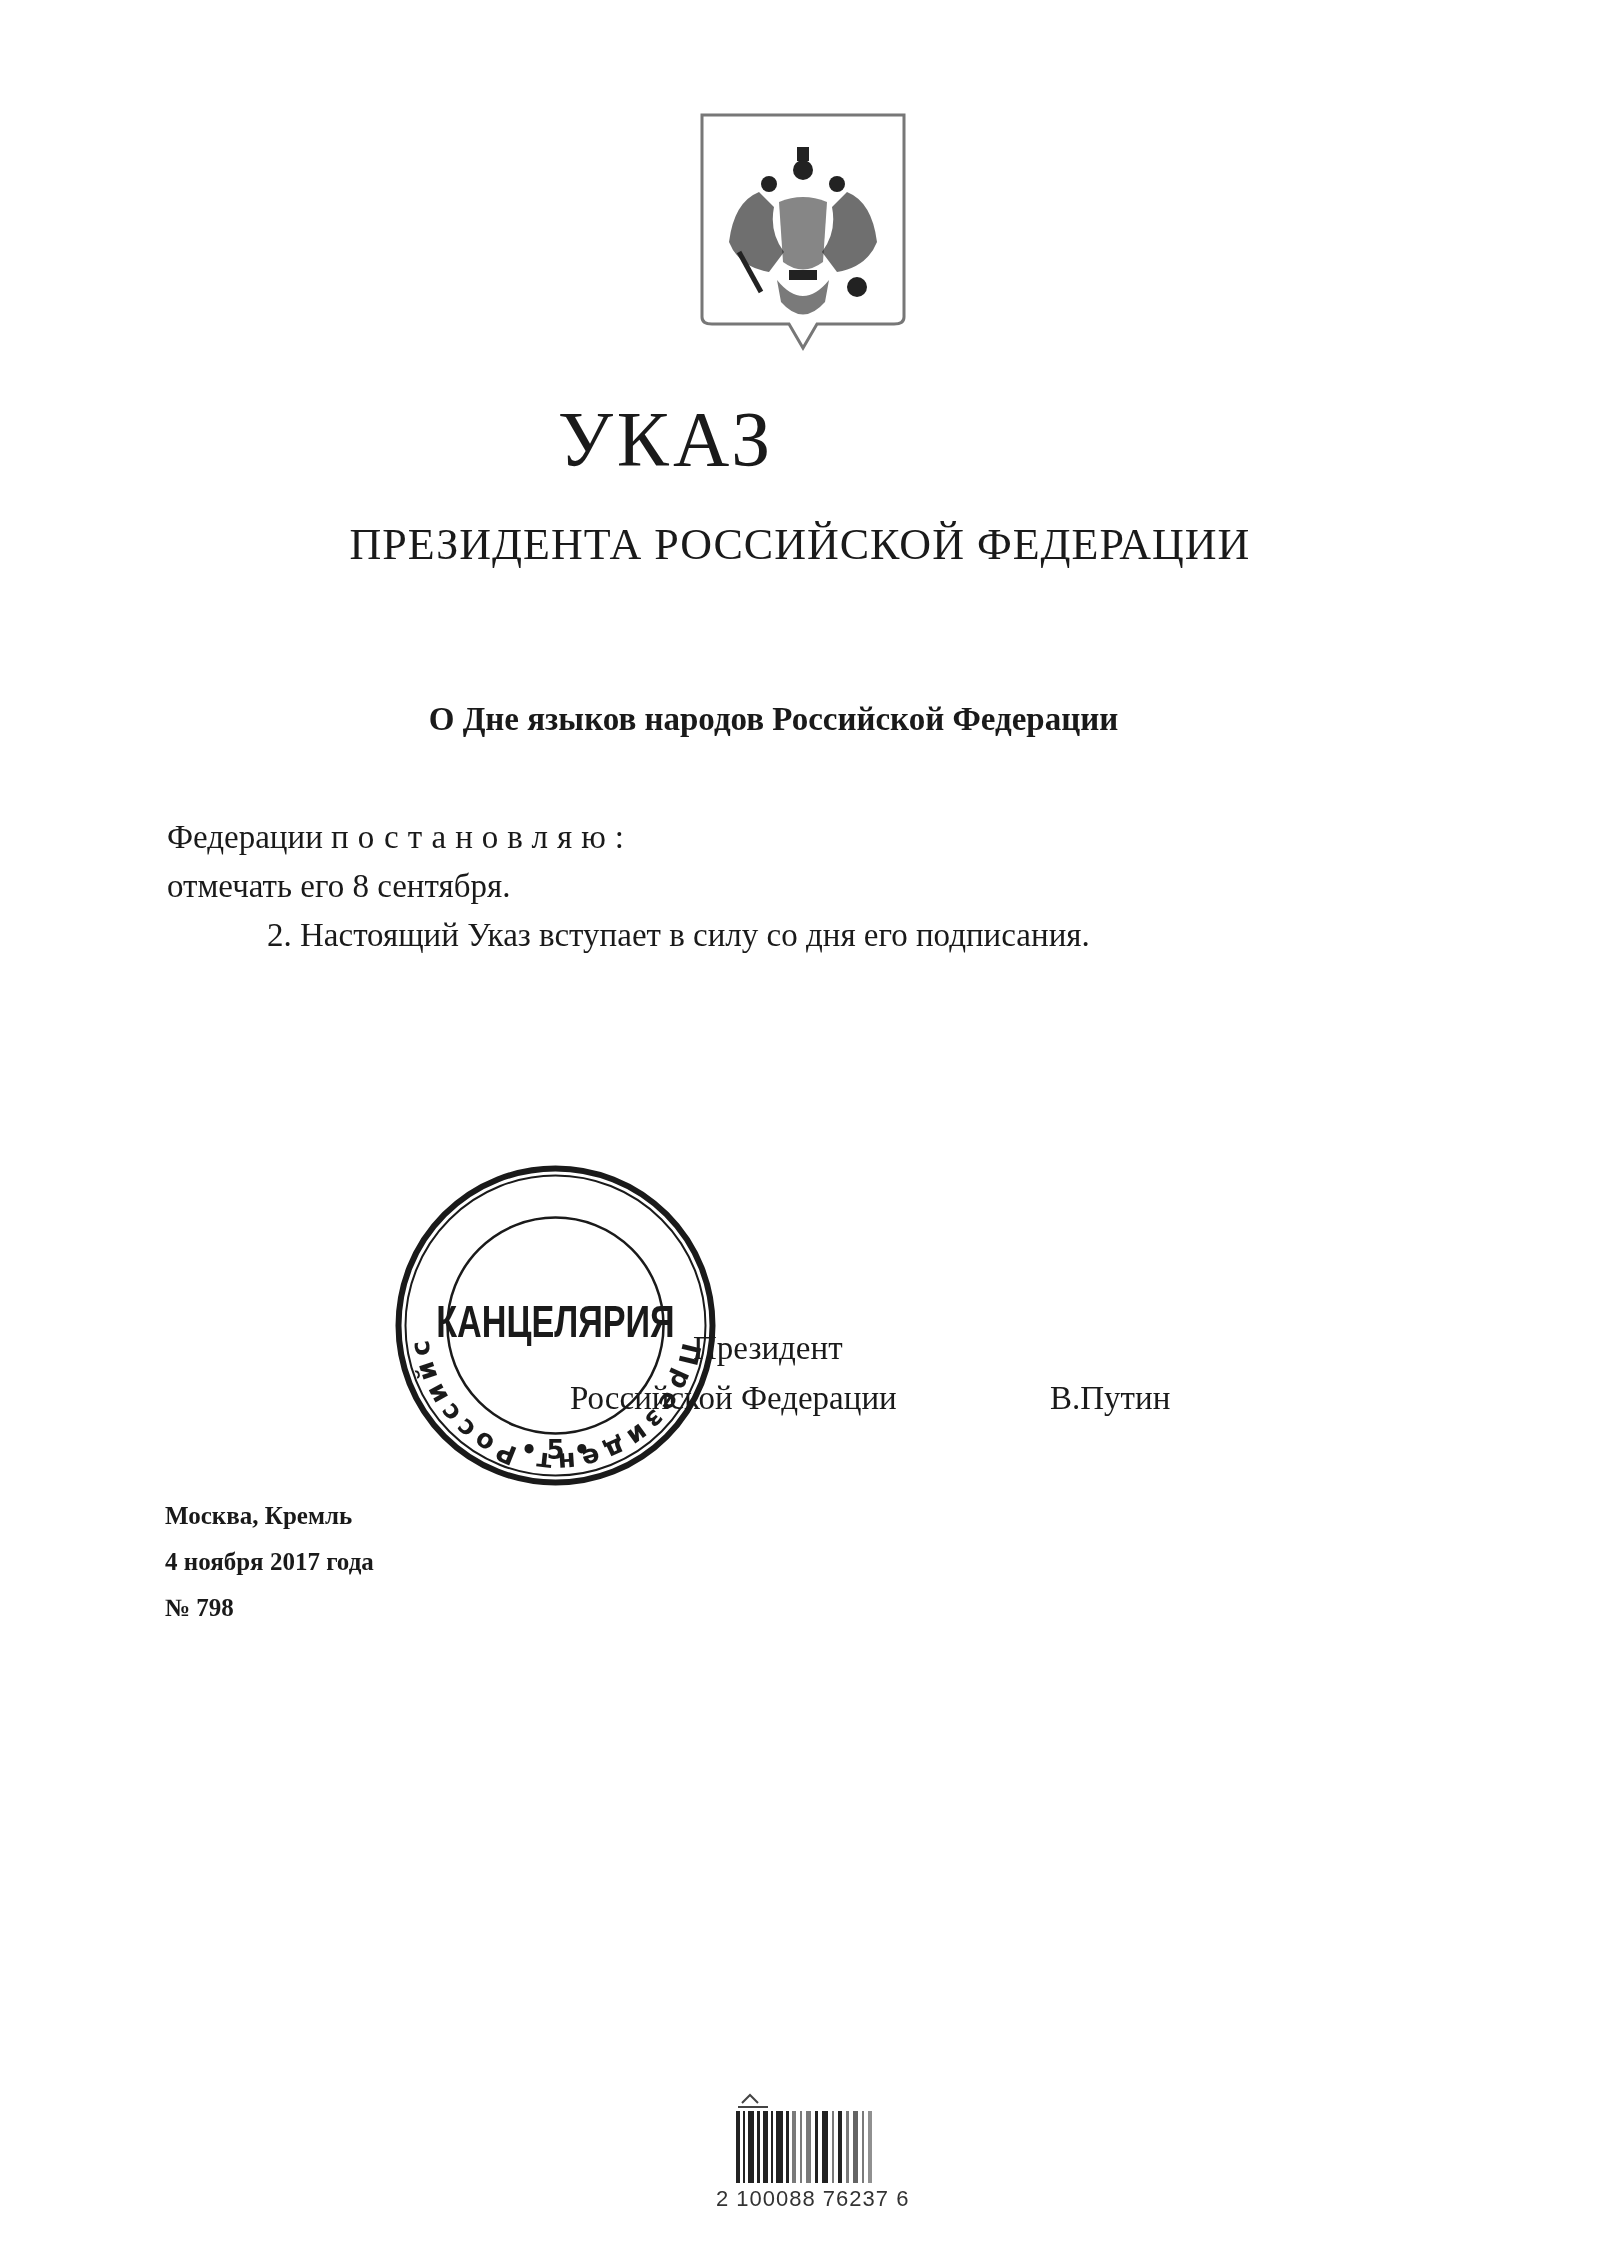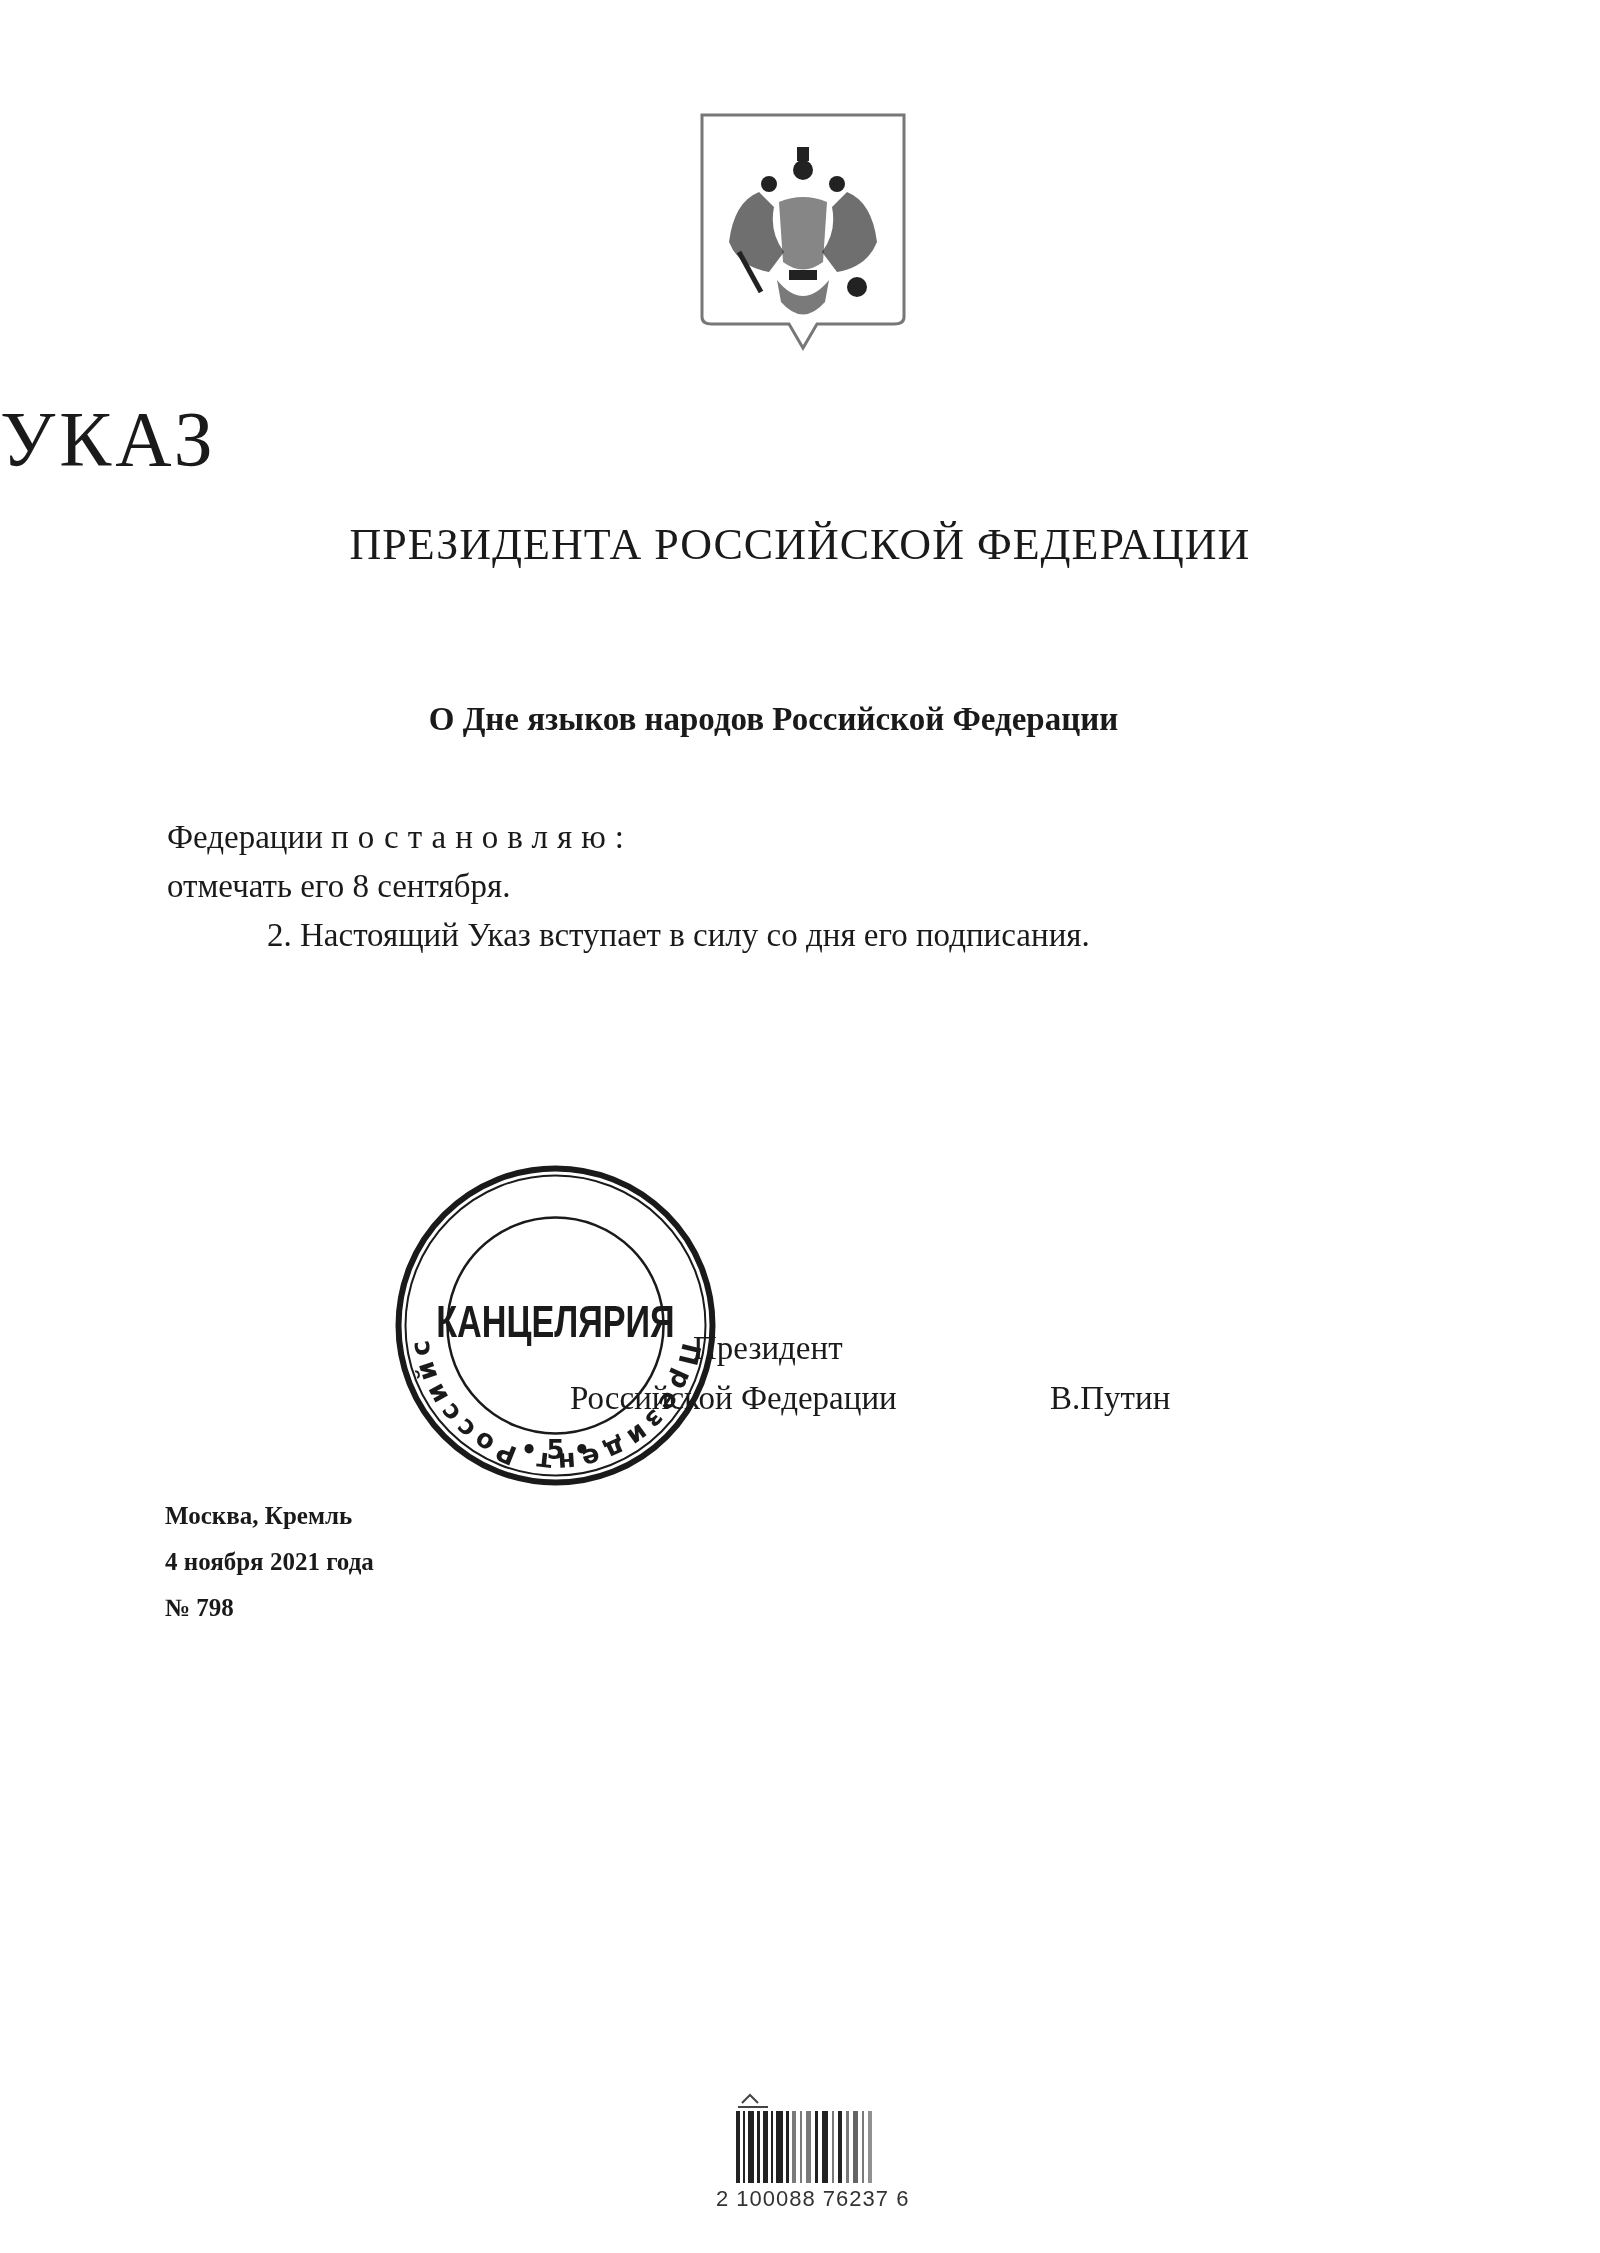--- a/index.html
+++ b/index.html
@@ -2,21 +2,21 @@
 <html><head>
 <meta charset="utf-8">
 <style>
   html, body { margin: 0; padding: 0; background: #ffffff; }
   body {
     width: 1600px; height: 2253px; position: relative; overflow: hidden;
     font-family: "Liberation Serif", "DejaVu Serif", serif; color: #1a1a1a;
   }
   .abs { position: absolute; }
   .emblem { left: 699px; top: 112px; width: 208px; height: 240px; }
-  .title { left: 0; width: 1332px; top: 400px; font-size: 78px; letter-spacing: 4px; line-height: 1; }
+  .title { left: 0; width: 1332px; top: 400px; text-align: center; font-size: 78px; letter-spacing: 4px; line-height: 1; }
   .subtitle { left: 0; width: 1600px; top: 523px; text-align: center; font-size: 44px; letter-spacing: 1px; line-height: 1; }
   .heading { left: 0; width: 1547px; top: 703px; text-align: center; font-size: 33px; font-weight: bold; line-height: 1; }
   .body-text { left: 167px; width: 1275px; top: 813px; font-size: 33px; line-height: 49px; }
   .body-text p { margin: 0; text-align: justify; text-align-last: left; }
   .body-text p.justify-last { text-align-last: justify; }
   .indent { text-indent: 100px; }
   .spaced { letter-spacing: 9px; }
   .stamp { left: 393px; top: 1163px; width: 325px; height: 325px; }
   .sig-role1 { left: 693px; top: 1332px; font-size: 33px; line-height: 1; }
   .sig-role2 { left: 570px; top: 1382px; font-size: 33px; line-height: 1; }
@@ -72,21 +72,21 @@
     <text font-family="DejaVu Sans, sans-serif" font-size="26" font-weight="bold" fill="#1a1a1a" letter-spacing="5">
       <textPath href="#ringPath" startOffset="52%">Президент Российской Федерации</textPath>
     </text>
     <text x="162.5" y="296" text-anchor="middle" font-family="DejaVu Sans, sans-serif" font-size="26" font-weight="bold" fill="#1a1a1a">• <tspan>5</tspan> •</text>
     <text x="162.5" y="175" text-anchor="middle" font-family="Liberation Sans, sans-serif" font-size="38" font-weight="bold" fill="#1a1a1a" transform="scale(0.9 1.15) translate(18 -24)">КАНЦЕЛЯРИЯ</text>
   </svg>
 </div>
 
 <div class="abs place">
   <div>Москва, Кремль</div>
-  <div>4 ноября 2021 года</div>
+  <div>4 ноября 2017 года</div>
   <div>№ 798</div>
 </div>
 
 <div class="abs barcode-wrap">
   <svg width="200" height="100" viewBox="0 0 200 100">
     <path d="M14 18 L22 10 L30 18 M10 22 H40" stroke="#444" stroke-width="2" fill="none"></path>
     <g fill="#222">
       <rect x="8" y="26" width="4" height="72"></rect>
         <rect x="15" y="26" width="2" height="72"></rect>
       <rect x="20" y="26" width="6" height="72"></rect>

